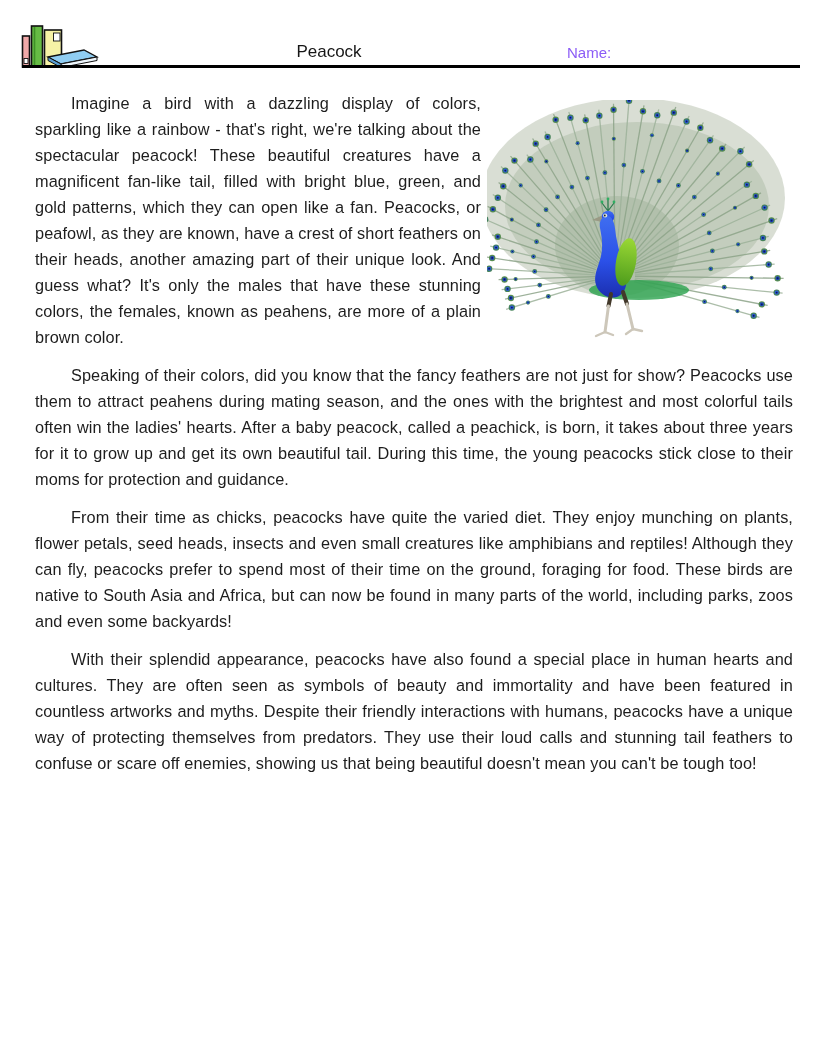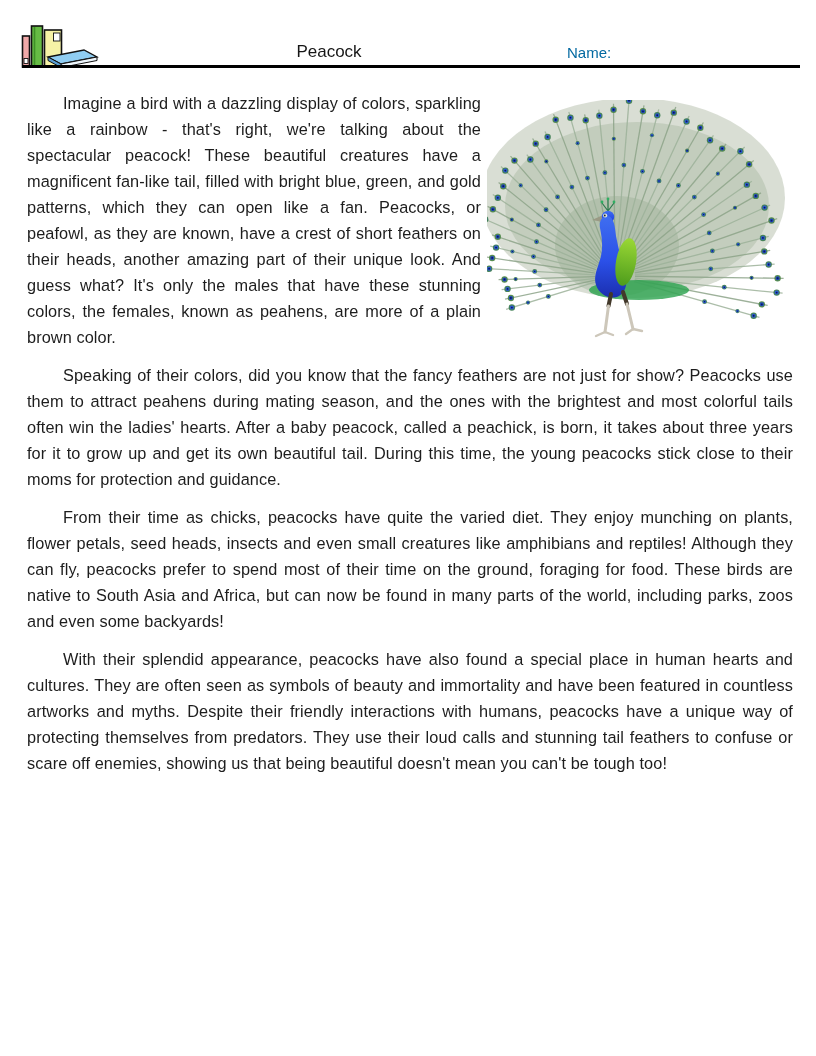--- a/index.html
+++ b/index.html
@@ -16,35 +16,35 @@
   }
 
   
   .hdr-logo { position: absolute; left: 20px; top: 20px; width: 86px; height: 50px; }
   .hdr-title {
     position: absolute; left: 329px; top: 42px; transform: translateX(-50%);
     font-size: 17px; color: #161616; white-space: nowrap;
   }
   .hdr-name {
     position: absolute; left: 567px; top: 44px;
-    font-size: 15px; color: #0369a1; white-space: nowrap;
+    font-size: 15px; color: #8b5cf6; white-space: nowrap;
   }
   .hdr-rule {
     position: absolute; left: 22px; right: 16px; top: 65px; height: 2.5px;
     background: #000;
   }
 
   
   .article {
     position: absolute; left: 23px; top: 90px; width: 770px;
     font-size: 16.3px; line-height: 26px; text-align: justify;
     color: #1d1d1d;
     letter-spacing: 0.1px;
   }
-  .article p { margin: 0 0 12px 4px; text-indent: 36px; }
+  .article p { margin: 0 0 12px 12px; text-indent: 36px; }
   .fig-float {
     float: right;
     width: 306px; height: 244px;
     margin: 10px 0 0 6px;
   }
   .fig-float svg { display: block; width: 306px; height: 244px; }
 
   
   .ftr-rule {
     position: absolute; left: 22px; right: 16px; top: 996px; height: 2.2px;

